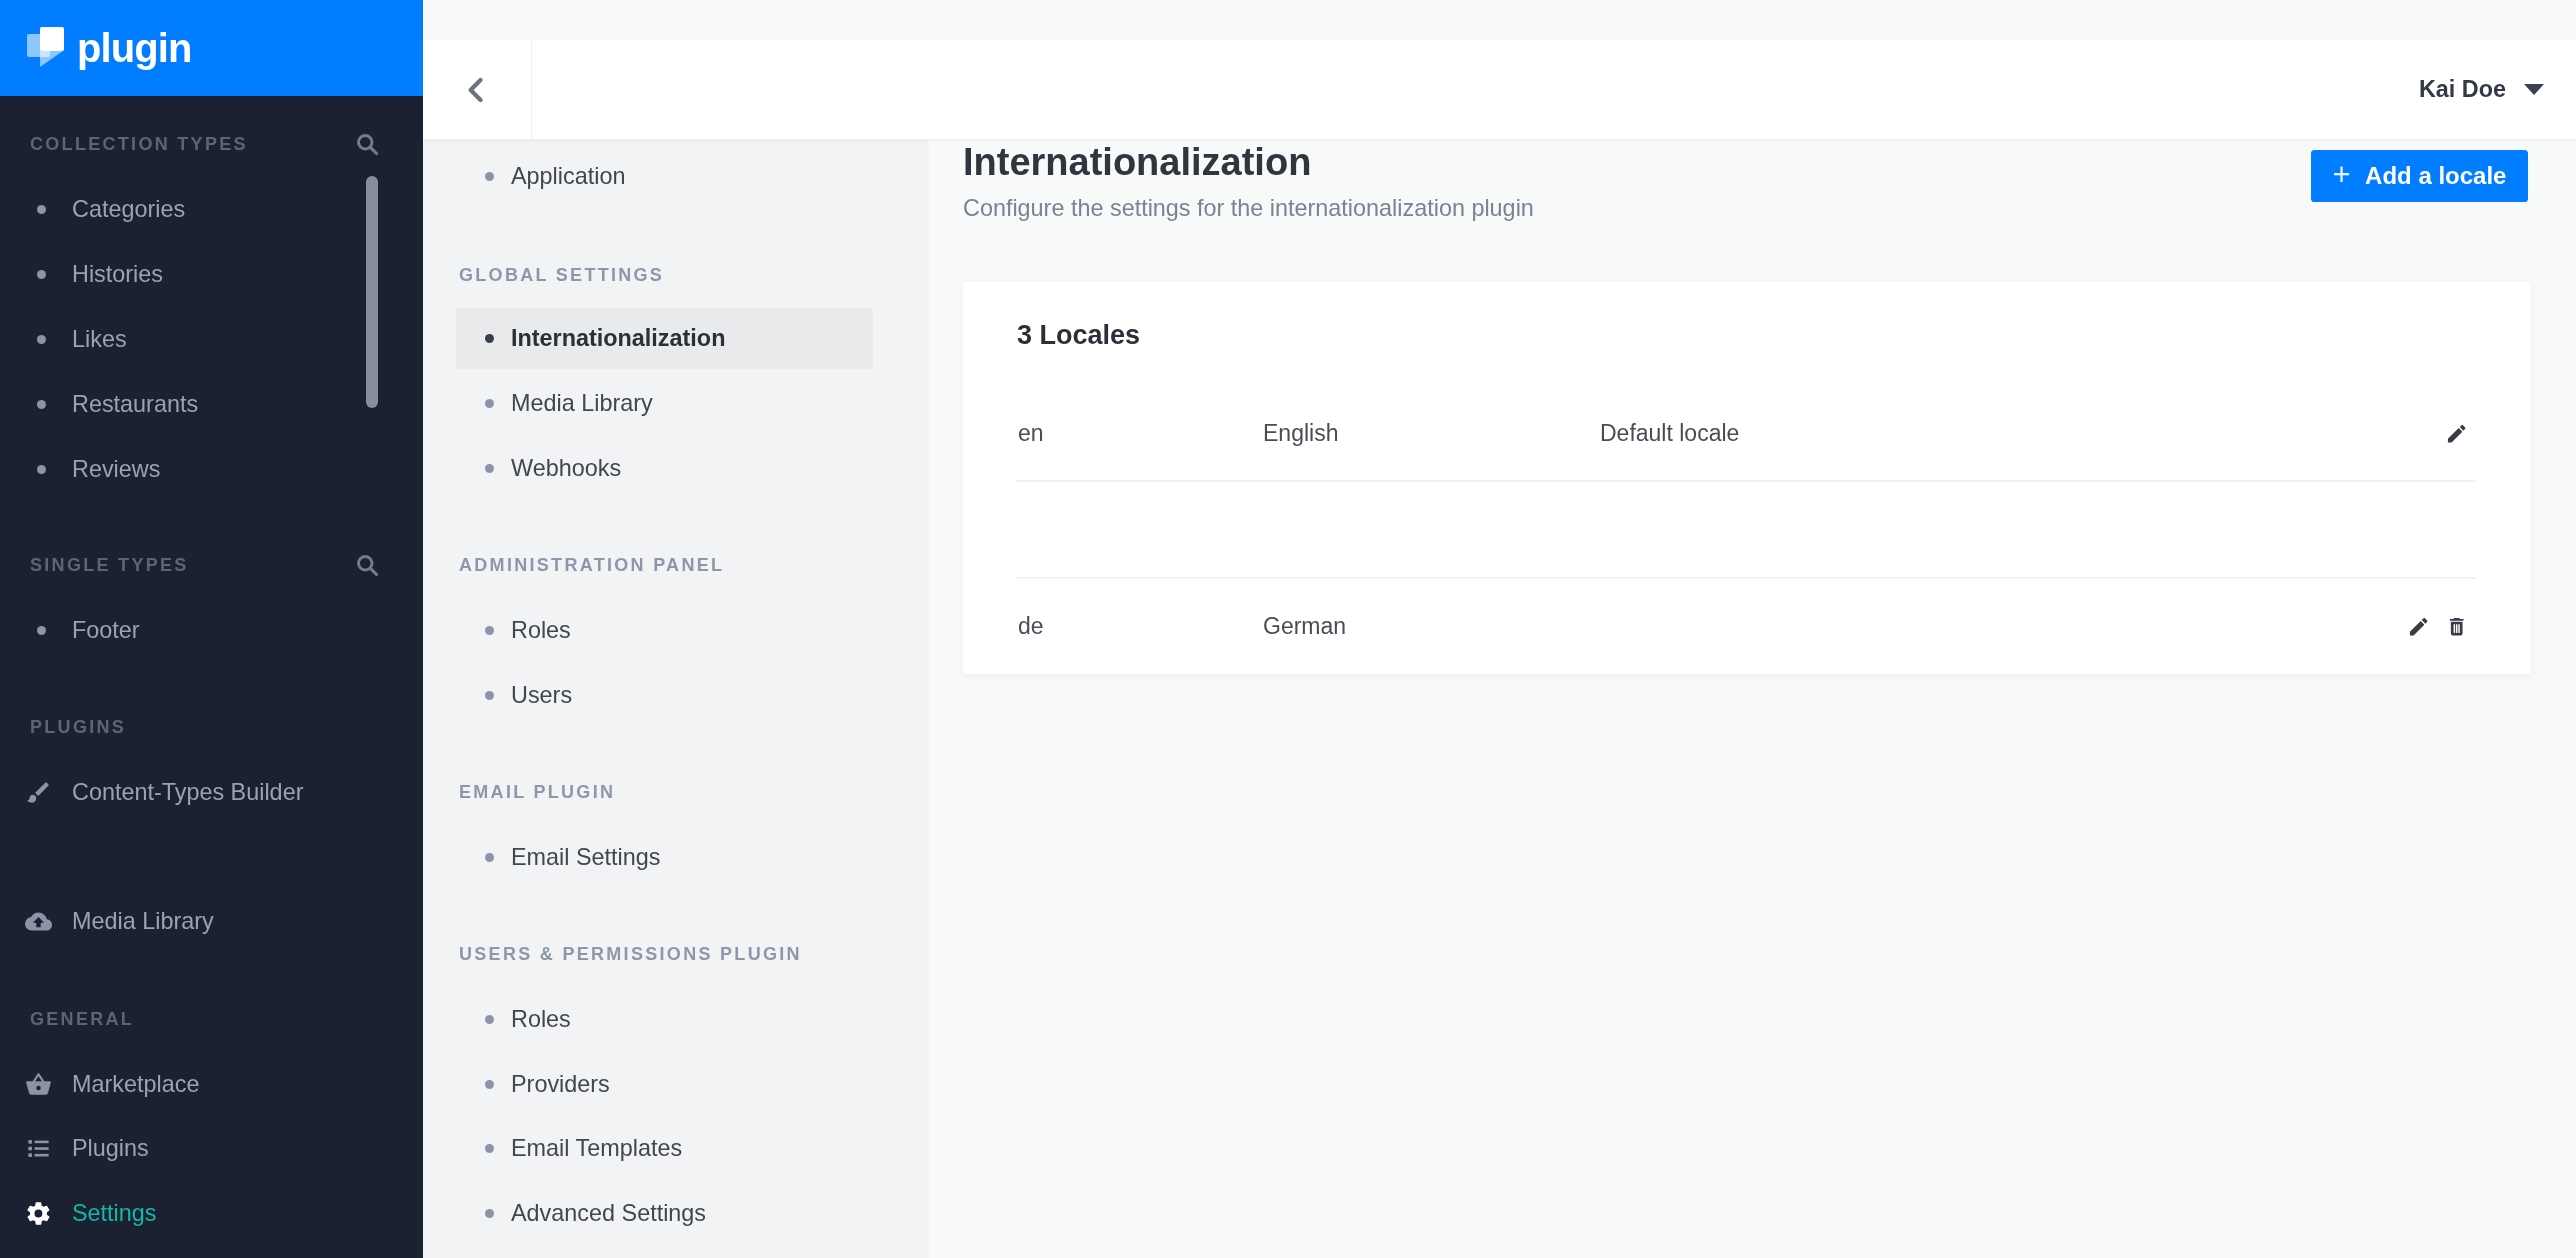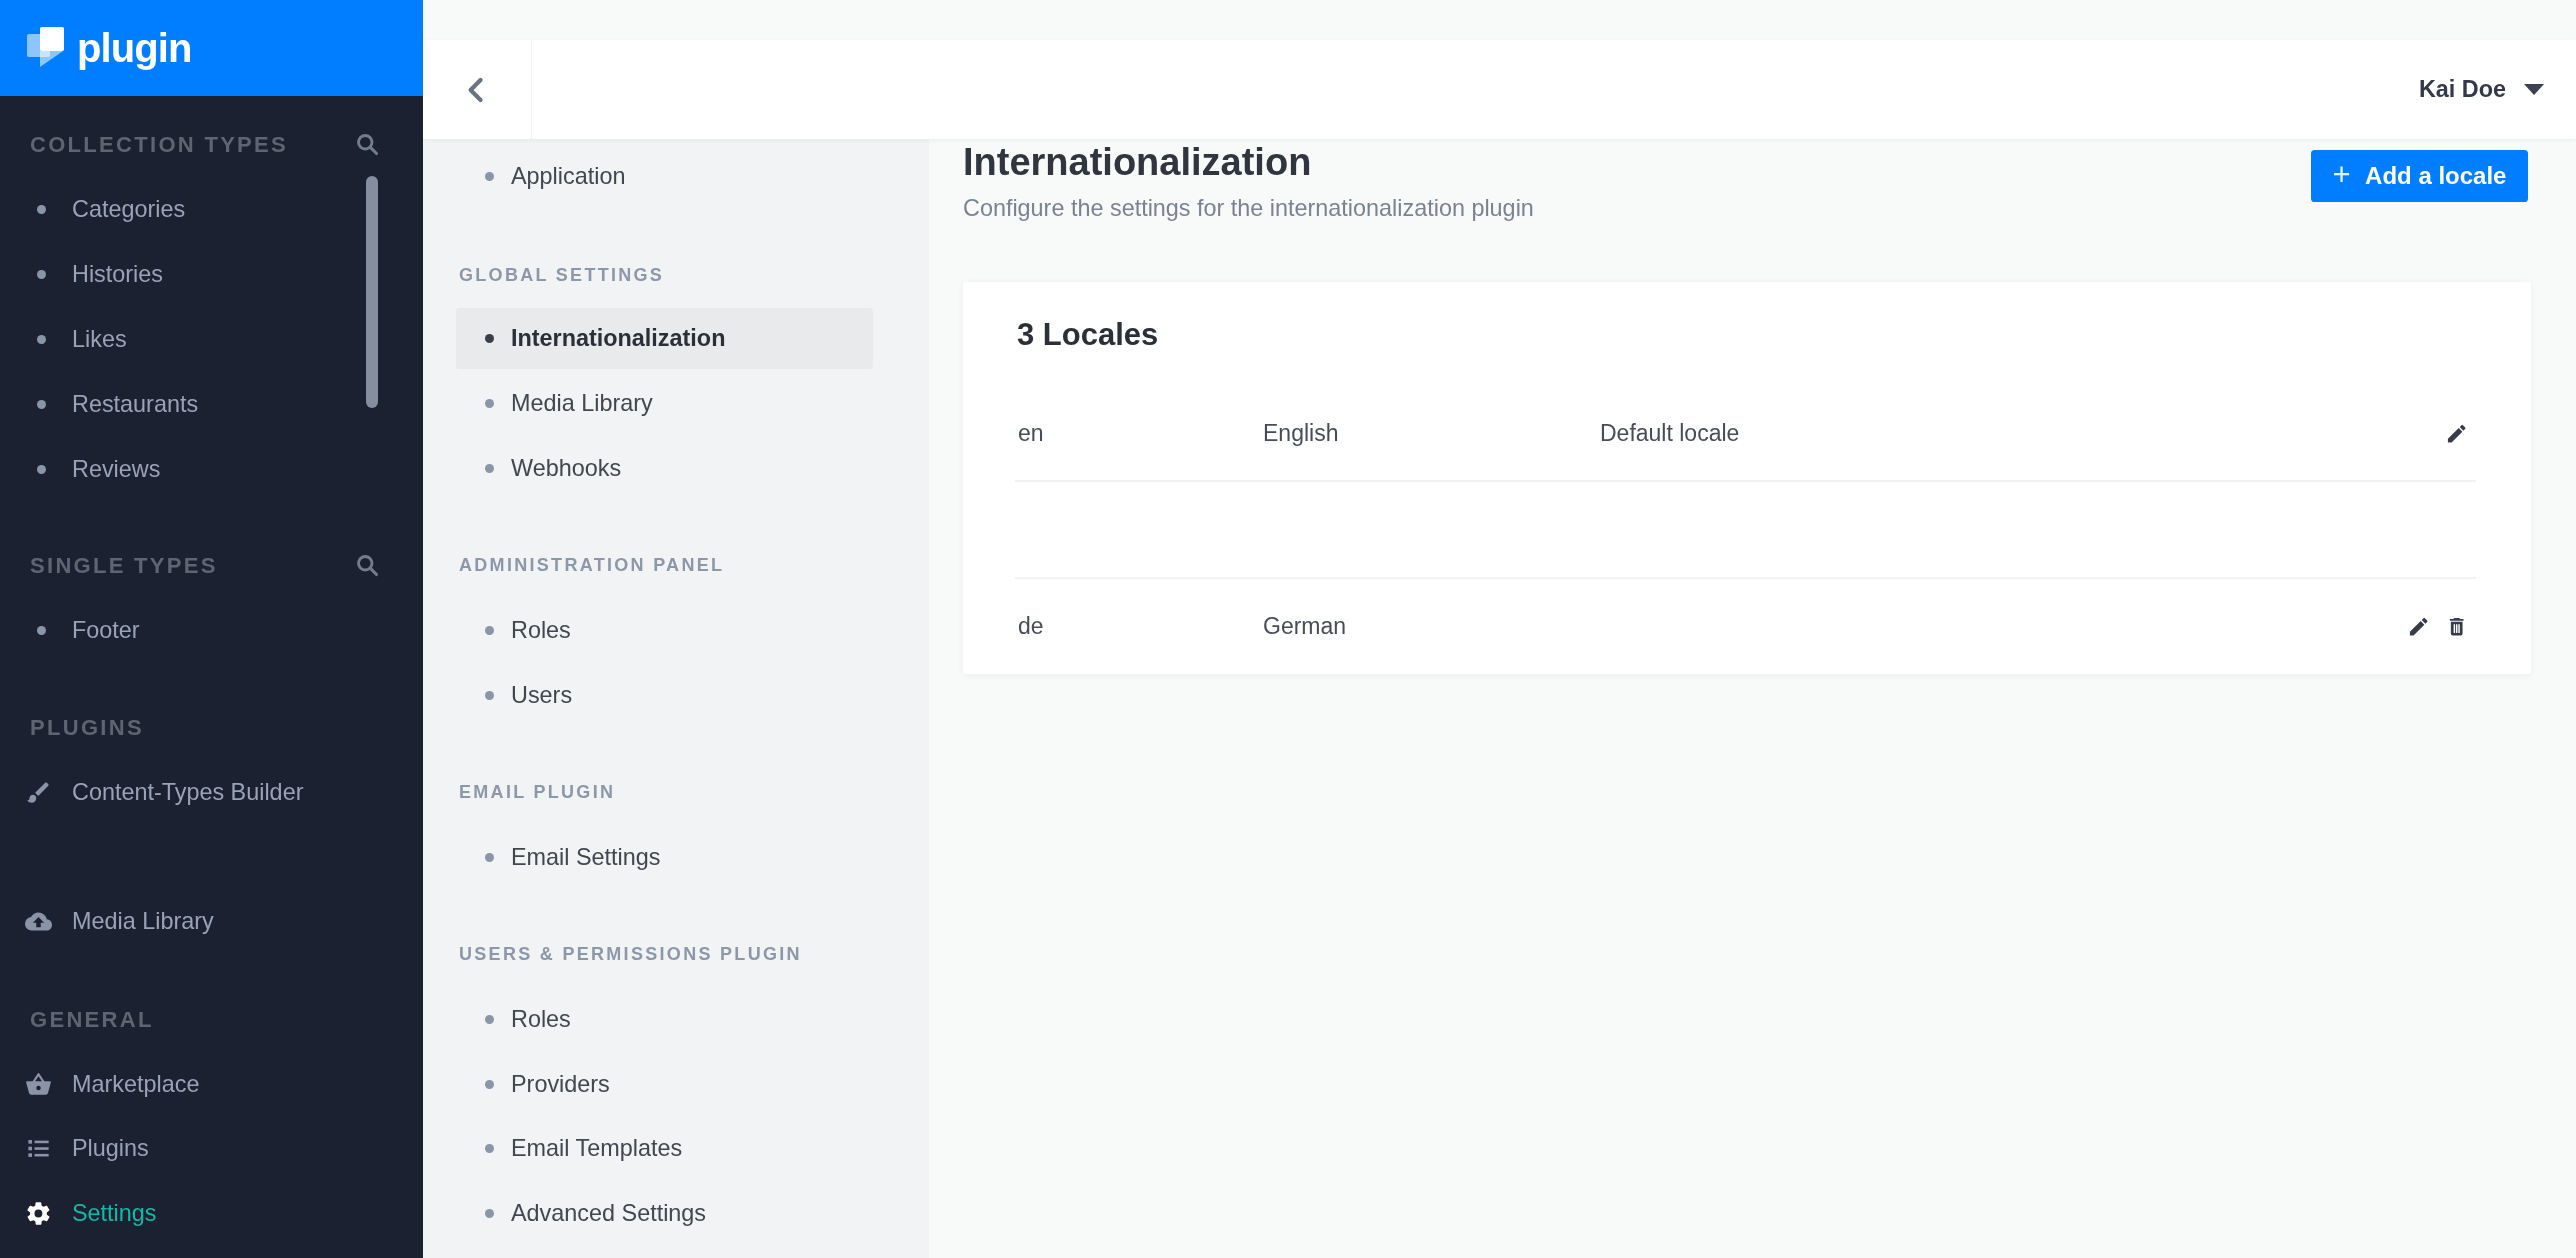--- a/index.html
+++ b/index.html
@@ -13,21 +13,21 @@
   .main-sidebar{position:absolute;left:0;top:0;width:423px;height:1259px;background:#1b2130;z-index:5;}
   .logo-block{position:absolute;left:0;top:0;width:423px;height:96px;background:#007eff;cursor:pointer;}
   .logo-mark{position:absolute;left:27px;top:27px;width:41px;height:41px;}
   .logo-mark .sq-light{position:absolute;left:0;top:7.2px;width:22.5px;height:22.5px;background:rgba(255,255,255,.55);border-radius:1.8px;}
   .logo-mark .sq-white{position:absolute;left:12.6px;top:0;width:24px;height:24px;background:#fff;border-radius:1.8px;}
   .logo-mark .tri-light{position:absolute;left:12.6px;top:24px;width:0;height:0;
     border-top:16px solid rgba(255,255,255,.55);border-right:23.4px solid transparent;}
   .logo-text{position:absolute;left:77px;top:0;height:96px;display:flex;align-items:center;
     color:#fff;font-size:40px;font-weight:700;letter-spacing:-0.9px;}
   .ds-header{position:absolute;left:30px;height:47px;display:flex;align-items:center;
-    color:#5d6571;font-size:22px;font-weight:700;letter-spacing:2.3px;}
+    color:#5d6571;font-size:18px;font-weight:700;letter-spacing:2.3px;}
   .ds-item{position:absolute;left:0;width:423px;height:47px;cursor:pointer;}
   .ds-item .bullet{position:absolute;left:37px;top:19px;width:9px;height:9px;border-radius:50%;background:#8b95a7;}
   .ds-item .lbl{position:absolute;left:72px;top:0;height:47px;display:flex;align-items:center;
     color:#9aa3b4;font-size:23.4px;}
   .ds-item .icn{position:absolute;left:25px;top:10px;width:27px;height:27px;color:#8b94a6;}
   .ds-item.active .lbl{color:#14b8a6;font-weight:400;}
   .ds-item.active .icn{color:#ffffff;}
   .search-btn{position:absolute;left:354px;width:27px;height:47px;display:flex;align-items:center;color:#737c8b;cursor:pointer;}
   .scrollbar{position:absolute;left:366px;top:176px;width:11.7px;height:232px;border-radius:6.3px;background:#858e9e;cursor:pointer;}
   
@@ -54,21 +54,21 @@
   .main-content{position:absolute;left:909px;top:99px;right:0;bottom:0;background:#f8f9f9;}
   .page-title{position:absolute;left:54px;top:40px;color:#31353e;font-size:38px;font-weight:600;line-height:47px;}
   .page-subtitle{position:absolute;left:54px;top:94px;color:#7b8291;font-size:23.4px;line-height:31px;}
   .add-locale-btn{position:absolute;right:48px;top:51px;height:52px;width:217px;background:#007eff;border:none;
     border-radius:3.6px;display:flex;align-items:center;justify-content:center;gap:14.4px;cursor:pointer;
     color:#fff;font-family:"Liberation Sans",sans-serif;}
   .add-locale-btn .plus{font-size:31px;font-weight:300;color:rgba(255,255,255,.9);line-height:1;margin-top:-2.7px;}
   .add-locale-btn .btn-lbl{font-size:24px;font-weight:600;}
   .locales-card{position:absolute;left:54px;top:183px;width:1568px;height:392px;background:#fff;border-radius:2.7px;
     box-shadow:0 1.8px 7.2px rgba(40,40,60,.05);}
-  .card-title{position:absolute;left:54px;top:36px;color:#2b2f38;font-size:31px;font-weight:700;line-height:34px;}
+  .card-title{position:absolute;left:54px;top:36px;color:#2b2f38;font-size:27px;font-weight:700;line-height:34px;}
   .locale-row{position:absolute;left:0;width:1568px;height:97px;}
   .locale-row .cell{position:absolute;top:0;height:100%;display:flex;align-items:center;color:#474c56;font-size:23px;}
   .cell.c-code{left:55px;}
   .cell.c-name{left:300px;}
   .cell.c-note{left:637px;}
   .row-divider{position:absolute;left:52px;right:55px;height:1.8px;background:#f1f2f3;}
   .icon-btn{position:absolute;top:50%;margin-top:-15.3px;width:31px;height:31px;border:none;background:transparent;
     padding:0;display:flex;align-items:center;justify-content:center;cursor:pointer;color:#373c46;}
   .icon-btn svg{width:23.4px;height:23.4px;}
   svg{display:block;}

